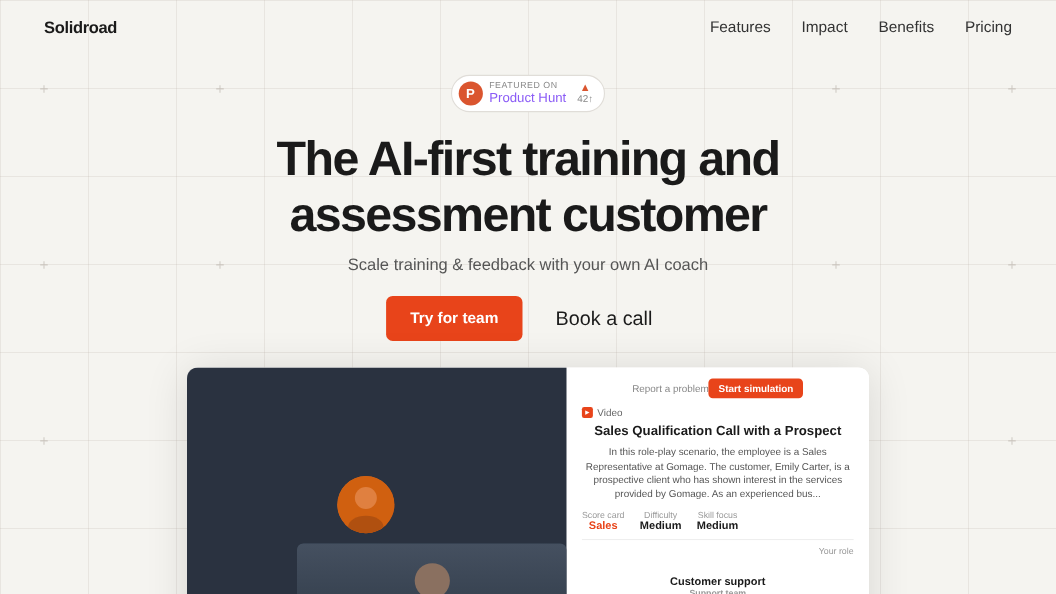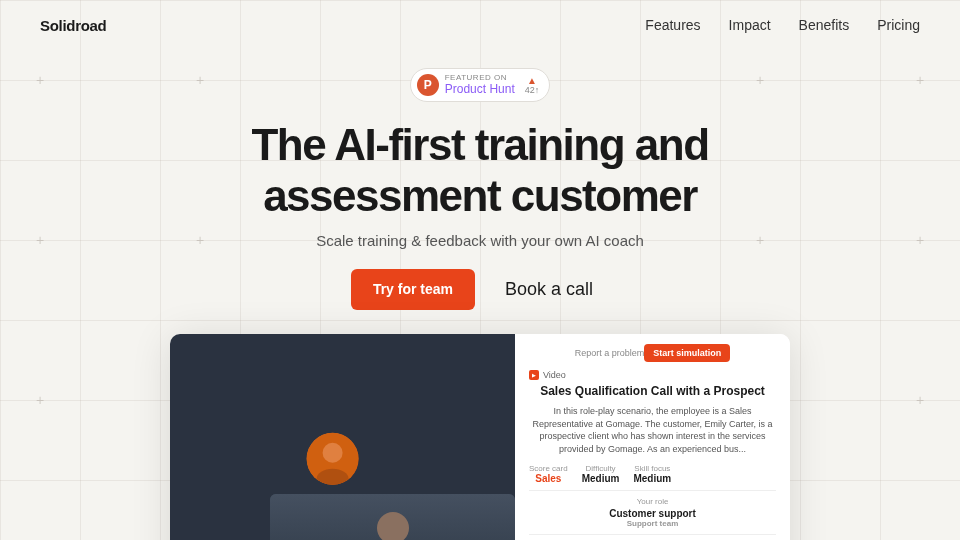--- a/index.html
+++ b/index.html
@@ -370,21 +370,22 @@
       border-top: 1px solid #eee;
       margin: 6px 0;
     }
 
     .role-section {
       margin-bottom: 6px;
     }
     .role-label {
       font-size: 8px;
       color: #999;
-      margin-bottom: 2px;
+      margin-bottom: 18px;
+      text-align: right;
     }
     .role-value {
       font-size: 10px;
       font-weight: 600;
       color: #1a1a1a;
     }
     .role-sub {
       font-size: 8px;
       color: #999;
       font-weight: bold;

